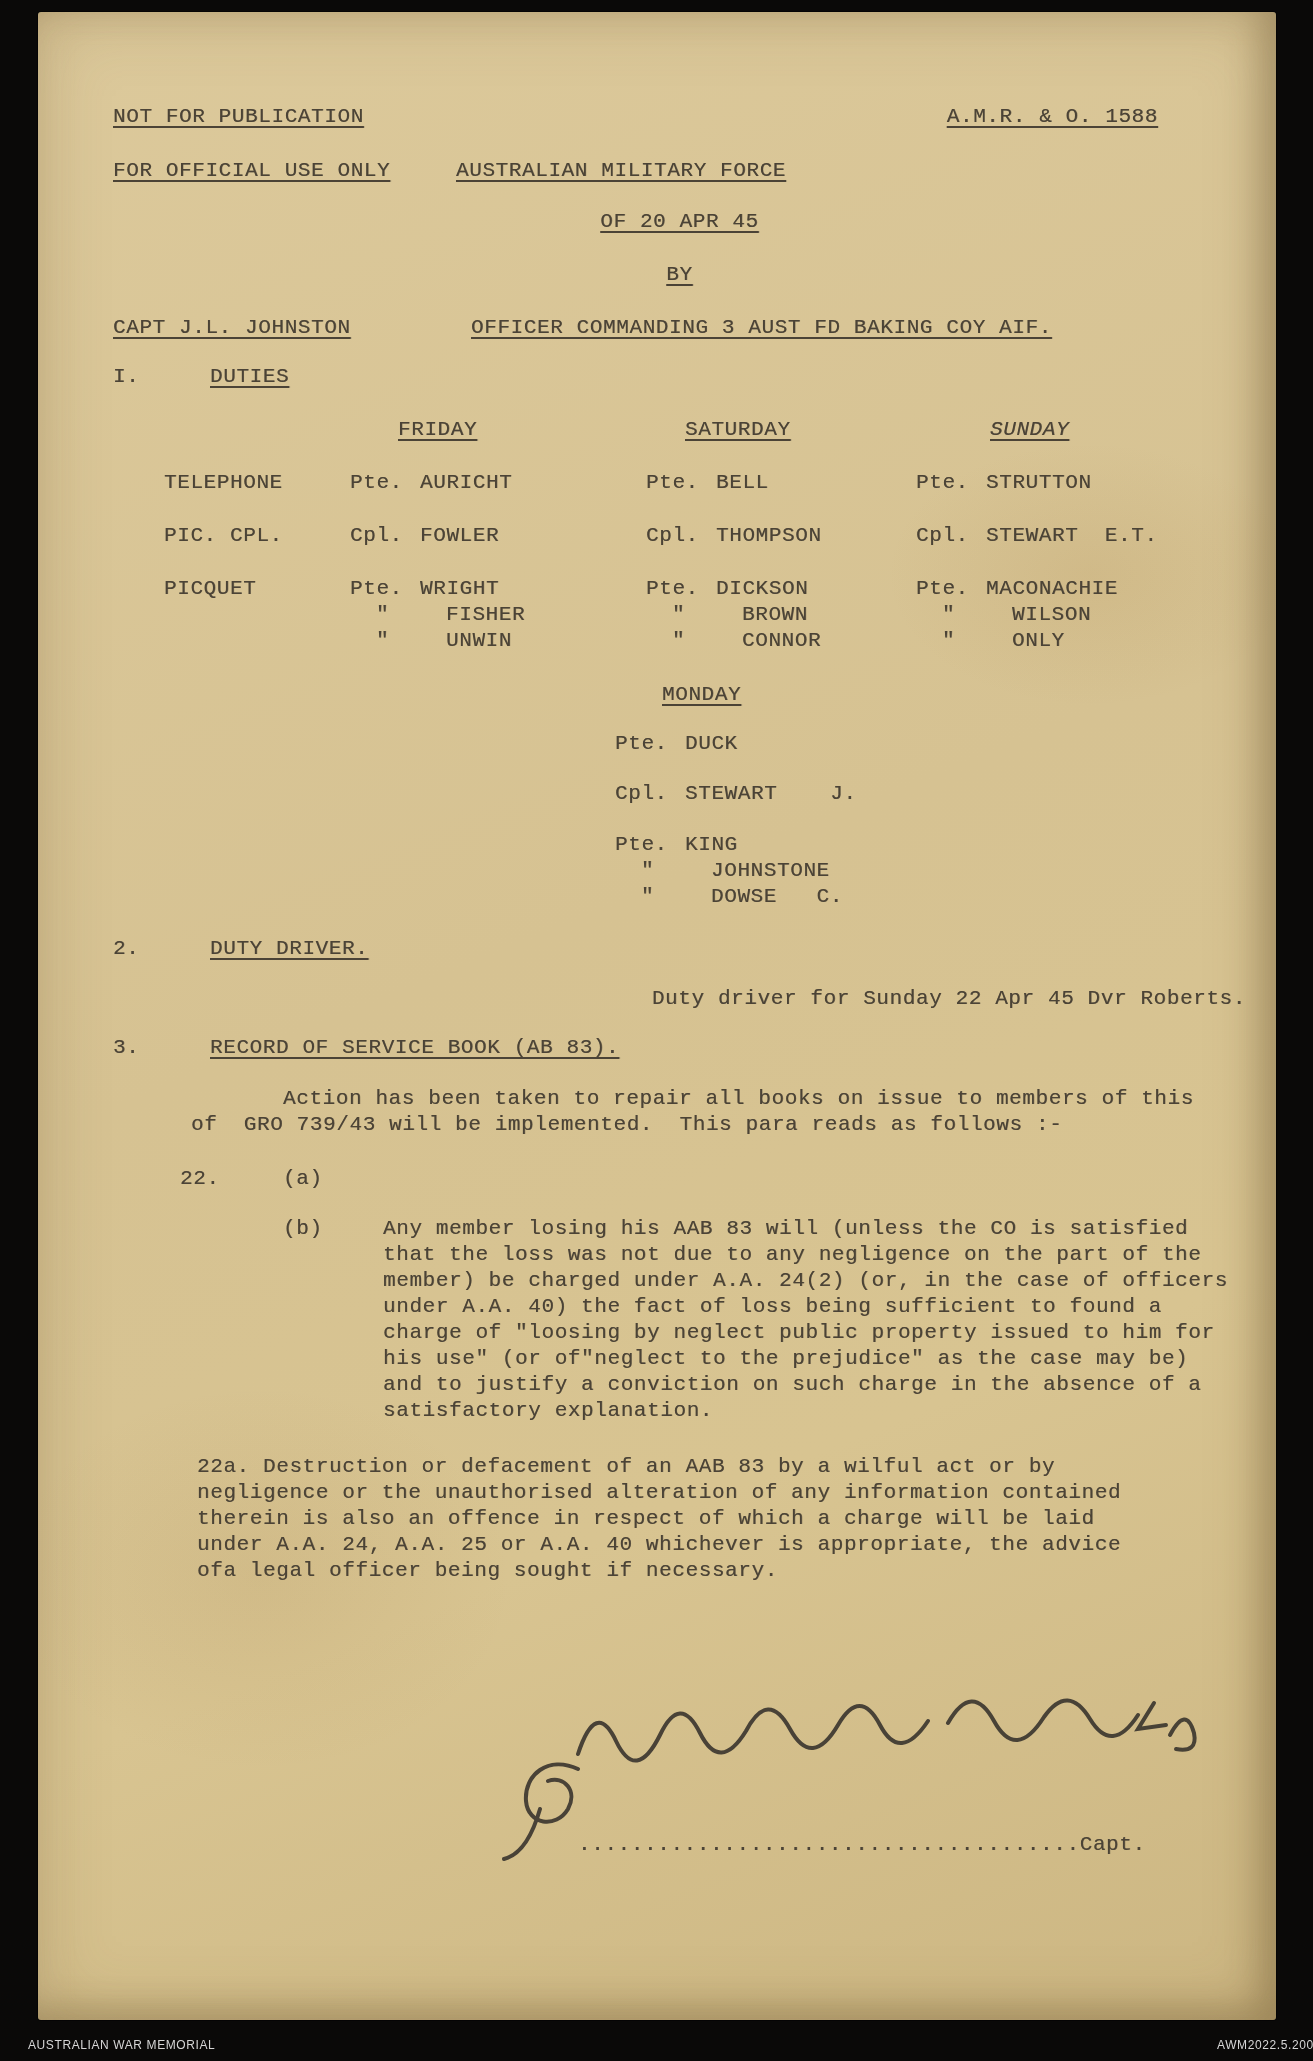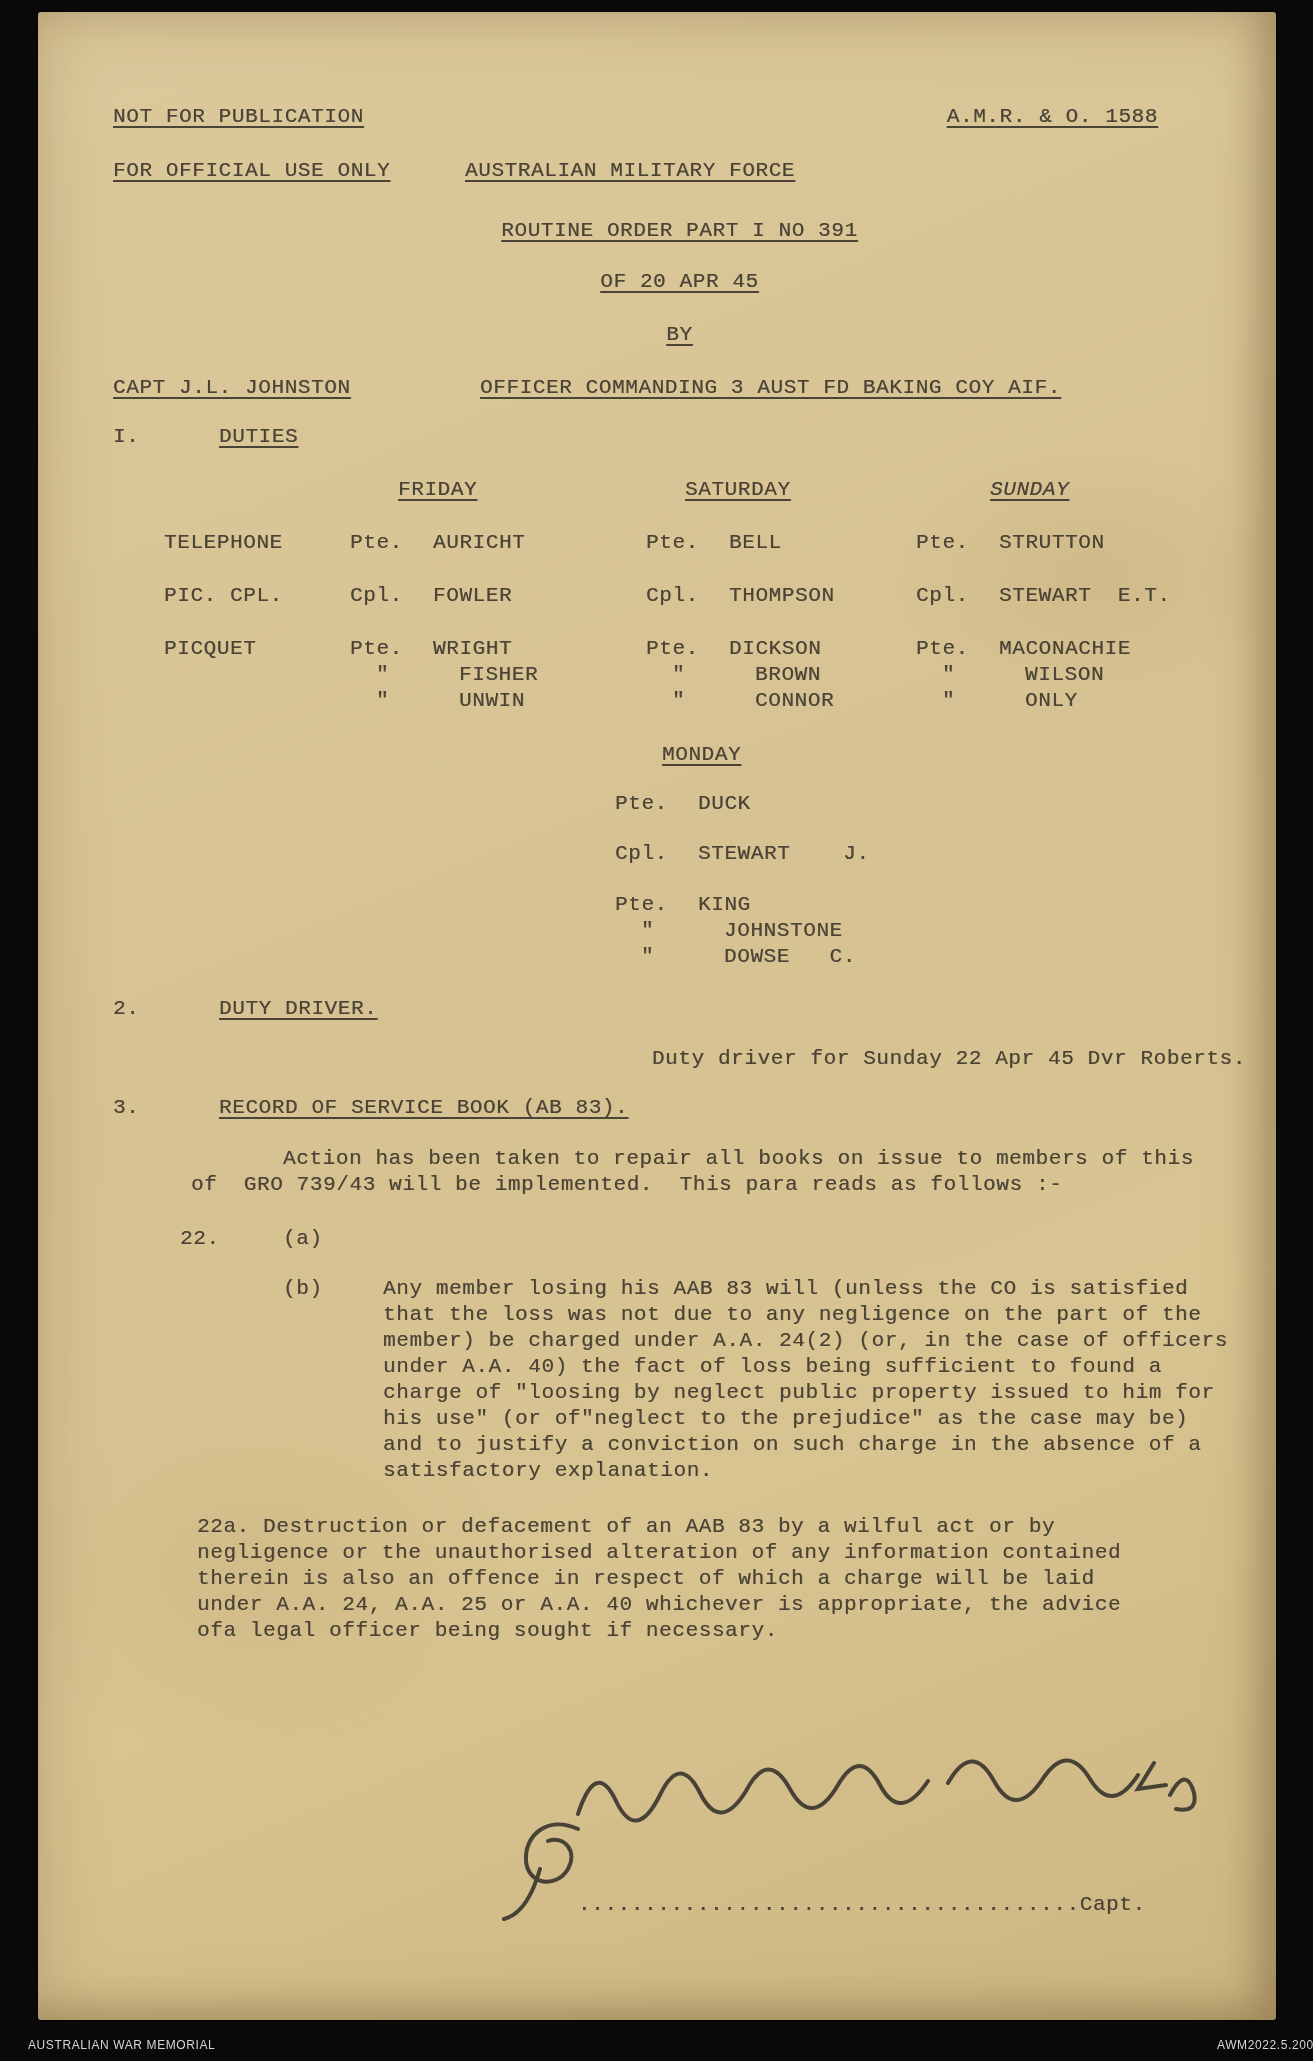--- a/index.html
+++ b/index.html
@@ -18,34 +18,34 @@
       inset 0 0 70px rgba(110,82,38,.28),
       inset -16px -8px 34px rgba(80,60,30,.28),
       inset 10px 6px 26px rgba(235,220,175,.25);
     border-radius:3px;
     box-sizing:border-box;
     padding:92px 30px 0 75px;
     color:#4b4336;
     font-size:21px;letter-spacing:.6px;line-height:26px;
     text-shadow:.4px 0 0 rgba(75,67,54,.55);
   }
-  .row{display:flex;white-space:pre;gap:9px;}
+  .row{display:flex;white-space:pre;}
   .u{text-decoration:underline;text-decoration-thickness:2px;text-underline-offset:4px;}
   .center{text-align:center;}
   .between{justify-content:space-between;}
   .ref{margin-right:88px;}
   .w343{display:inline-block;width:343px;}
   .w358{display:inline-block;width:358px;}.mt23{margin-top:23px}.mt24{margin-top:24px}.mt25{margin-top:25px}
   .mt26{margin-top:26px}.mt27{margin-top:27px}.mt28{margin-top:28px}.mt30{margin-top:30px}
   .mt34{margin-top:34px}
   .numcol{display:inline-block;width:97px;flex:none;}
   
   .dtable{margin-left:51px;}
   .drow{display:grid;grid-template-columns:186px 296px 270px auto;}
-  .entry{display:flex;gap:13px;}
+  .entry{display:flex;}
   .rank{width:70px;flex:none;white-space:pre;}
   .pname{white-space:pre;}
   .ditto{padding-left:26px;}
   .ph-f{padding-left:48px;}
   .ph-s{padding-left:39px;}
   .ph-u{padding-left:74px;font-style:italic;}
   .dayhead span{text-decoration:underline;text-decoration-thickness:2px;text-underline-offset:4px;}
   
   .mon-head{margin-left:549px;}
   .mon-entry{margin-left:502px;}
@@ -78,23 +78,20 @@
   <div class="row between">
     <span class="u">NOT FOR PUBLICATION</span>
     <span class="u ref">A.M.R. &amp; O. 1588</span>
   </div>
 
   <div class="row mt28">
     <span class="w343"><span class="u">FOR OFFICIAL USE ONLY</span></span>
     <span class="u">AUSTRALIAN MILITARY FORCE</span>
   </div>
 
-  <div class="center mt34">
-    <span class="u">ROUTINE ORDER PART I NO 391</span>
-  </div>
   <div class="center mt25">
     <span class="u">OF 20 APR 45</span>
   </div>
   <div class="center mt27">
     <span class="u">BY</span>
   </div>
 
   <div class="row mt27">
     <span class="w358"><span class="u">CAPT J.L. JOHNSTON</span></span>
     <span class="u">OFFICER COMMANDING 3 AUST FD BAKING COY AIF.</span>

